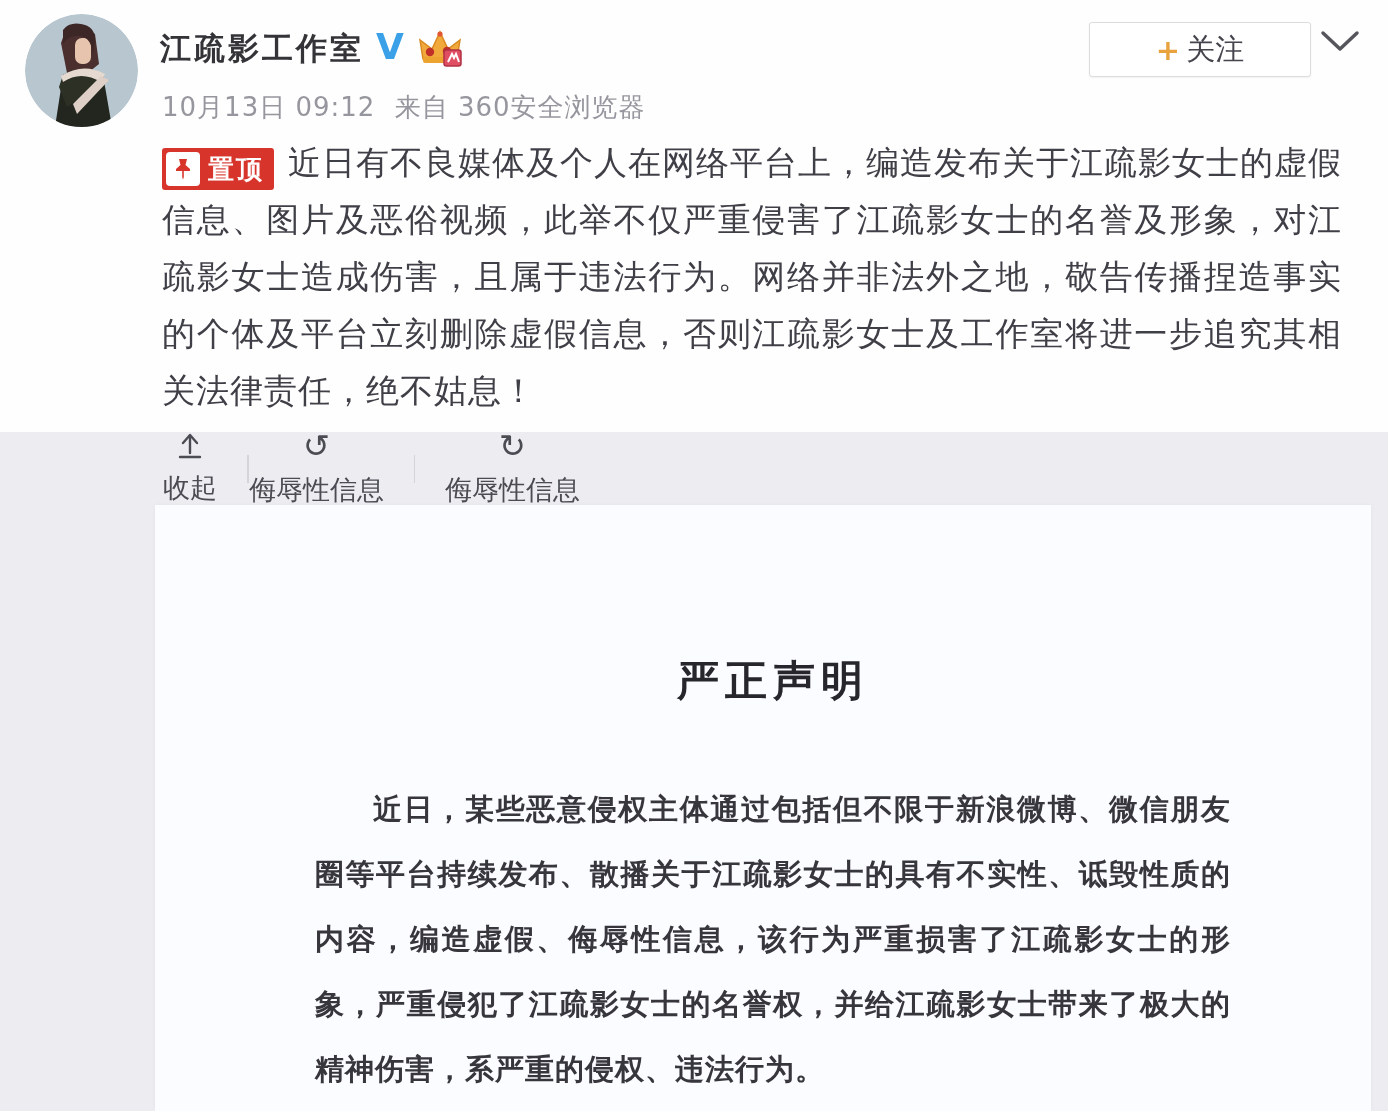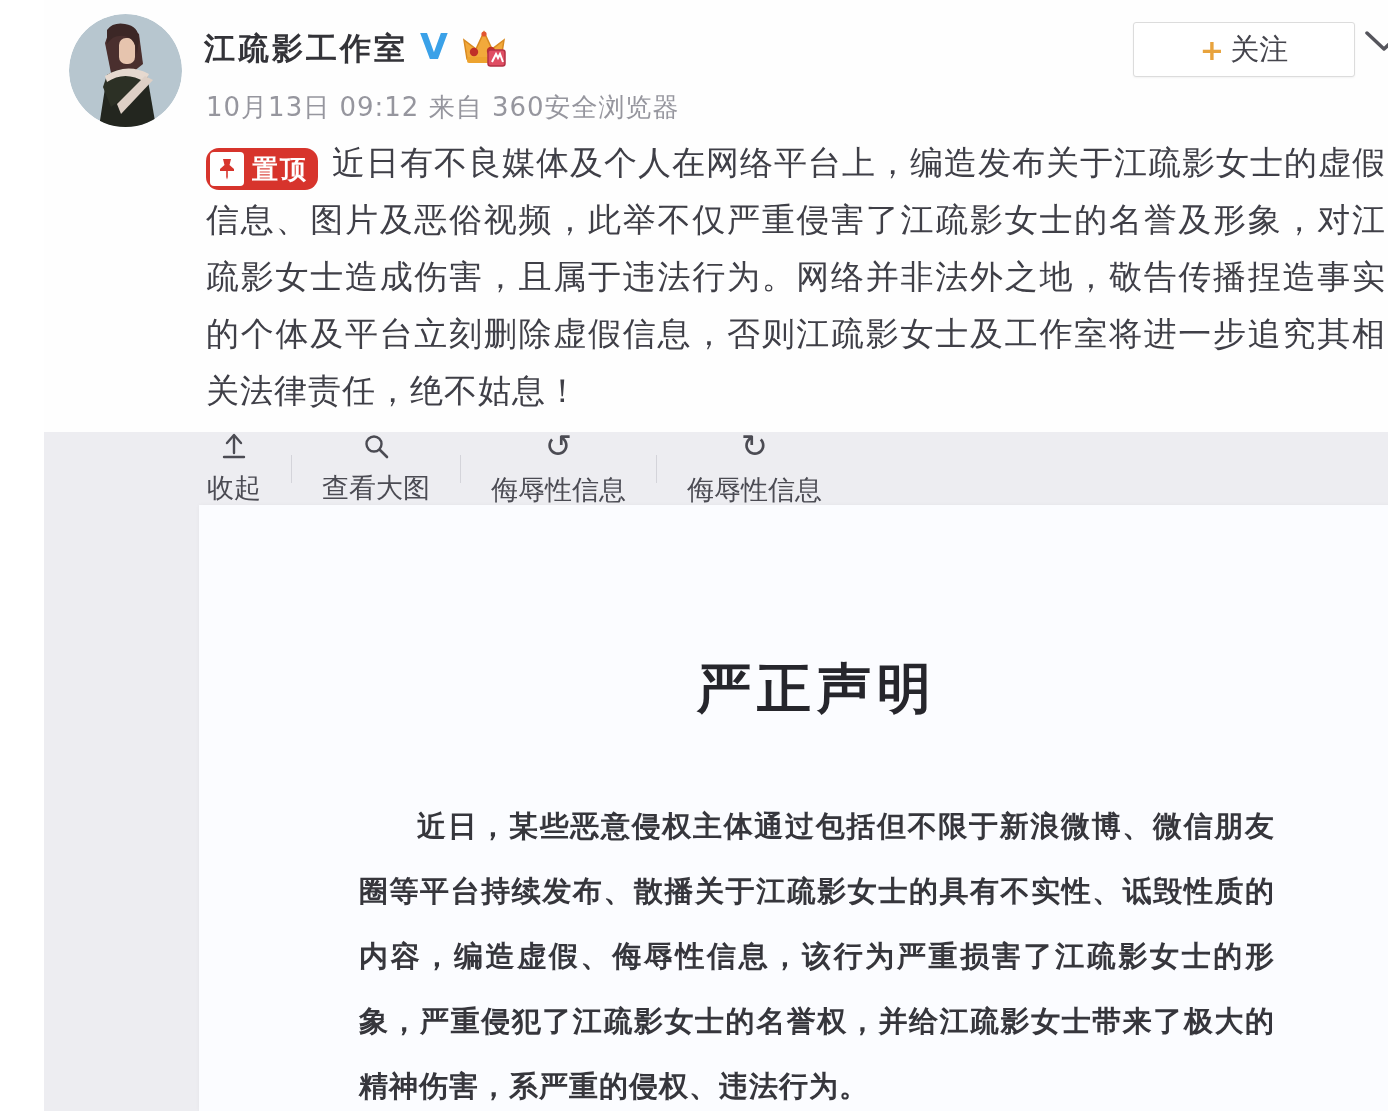--- a/index.html
+++ b/index.html
@@ -1,68 +1,68 @@
 <!DOCTYPE html>
 <html><head>
 <meta charset="utf-8">
 <style>
   * { margin:0; padding:0; box-sizing:border-box; }
   html,body { width:1388px; height:1111px; overflow:hidden; background:#ffffff;
               font-family:"DejaVu Sans","Liberation Sans",sans-serif; }
-  .page { position:relative; width:1388px; height:1111px;padding-left:44px; }
+  .page { position:relative; width:1388px; height:1111px; }
 
   
   .post-section { position:relative; width:100%; height:432px; background:#fefefe; }
 
   .avatar { position:absolute; left:25px; top:14px; width:113px; height:113px;
             border-radius:50%; overflow:hidden; }
 
   .user-row { position:absolute; left:160px; top:28px; display:flex; align-items:center; gap:12px; }
   .username { font-size:31px; font-weight:700; color:#333338; letter-spacing:3px; }
   .v-badge  { font-size:36px; font-weight:800; color:#3aa1e8; line-height:1; transform:translateY(-2px); }
   .crown    { width:48px; height:42px; }
 
   .meta { position:absolute; left:162px; top:90px; font-size:26px; color:#96969e; letter-spacing:1px; }
-  .meta .src { }
+  .meta .src { margin-left:10px; }
 
   .follow-btn { position:absolute; left:1089px; top:22px; width:222px; height:55px;
                 background:#ffffff; border:1px solid #dcdcdc; border-radius:3px;
                 box-shadow:0 1px 2px rgba(0,0,0,.05);
                 display:flex; align-items:center; justify-content:center;
                 font-size:29px; color:#45454d; cursor:pointer; }
   .follow-plus { color:#e8a33d; font-weight:700; margin-right:6px; }
 
   .chevron-down { position:absolute; left:1320px; top:30px; cursor:pointer; }
 
   .post-text { position:absolute; left:162px; top:134px; width:1180px;
                font-size:33px; line-height:57px; color:#3f3f47; letter-spacing:1px;
                text-align:justify; }
 
   .pin-badge { display:inline-flex; align-items:center; vertical-align:-7px;
-               height:42px; background:#d7342c; border-radius:13px; padding:0 10px 0 4px;
+               height:42px; background:#d7342c; border-radius:3px; padding:0 10px 0 4px;
                margin-right:14px; }
   .pin-ico { width:34px; height:34px; background:#ffffff; border-radius:4px;
              display:inline-flex; align-items:center; justify-content:center; margin-right:8px; }
   .pin-label { color:#ffffff; font-size:26px; font-weight:700; letter-spacing:2px; }
 
   
   .image-section { position:relative; width:100%; height:679px; background:#ededf1; }
 
   .img-toolbar { position:absolute; left:163px; top:14px; height:46px;
                  display:flex; align-items:center; }
   .tb-item { display:flex; align-items:center; gap:10px; font-size:27px; color:#4b4b53;
              cursor:pointer; padding:0 30px 0 0;flex-direction:column; }
   .tb-item + .tb-sep + .tb-item { padding-left:30px; }
   .tb-sep { width:1px; height:28px; background:#d4d4da; }
   .tb-glyph { font-size:32px; line-height:1; color:#4b4b53; }
 
   .sheet { position:absolute; left:155px; top:73px; width:1216px; height:606px;
            background:#fbfcff; box-shadow:0 0 4px rgba(0,0,0,.04); overflow:hidden; }
   .doc-body { margin-left:160px; width:916px; }
-  .doc-title { margin-top:148px; text-align:center; font-size:54px; font-weight:800;
+  .doc-title { margin-top:148px; text-align:center; font-size:42px; font-weight:800;
                color:#26262c; letter-spacing:6px;
                font-family:"DejaVu Serif","Liberation Serif",serif; }
   .doc-paragraphs { margin-top:68px; }
   .doc-paragraphs p { font-size:29px; line-height:65px; color:#36363c; font-weight:700;
                       text-indent:2em; text-align:justify; letter-spacing:1px;
                       font-family:"DejaVu Serif","Liberation Serif",serif; }
 </style>
 </head>
 <body>
 
@@ -130,27 +130,20 @@
         <svg width="26" height="28" viewBox="0 0 26 28">
           <line x1="3" y1="25" x2="23" y2="25" stroke="#4b4b53" stroke-width="2.4" stroke-linecap="round"></line>
           <line x1="13" y1="21" x2="13" y2="6" stroke="#4b4b53" stroke-width="2.4" stroke-linecap="round"></line>
           <polyline points="6,11 13,3 20,11" fill="none" stroke="#4b4b53" stroke-width="2.4" stroke-linecap="round" stroke-linejoin="round"></polyline>
         </svg>
         <span>收起</span>
       </div>
 
       <div class="tb-sep"></div>
 
-      <div class="tb-item">
-        <svg width="27" height="27" viewBox="0 0 27 27">
-          <circle cx="11" cy="11" r="7.5" fill="none" stroke="#4b4b53" stroke-width="2.4"></circle>
-          <line x1="17" y1="17" x2="24" y2="24" stroke="#4b4b53" stroke-width="2.6" stroke-linecap="round"></line>
-        </svg>
-        <span>查看大图</span>
-      </div>
 
       <div class="tb-sep"></div>
 
       <div class="tb-item">
         <span class="tb-glyph">↺</span>
         <span>侮辱性信息</span>
       </div>
 
       <div class="tb-sep"></div>
 

